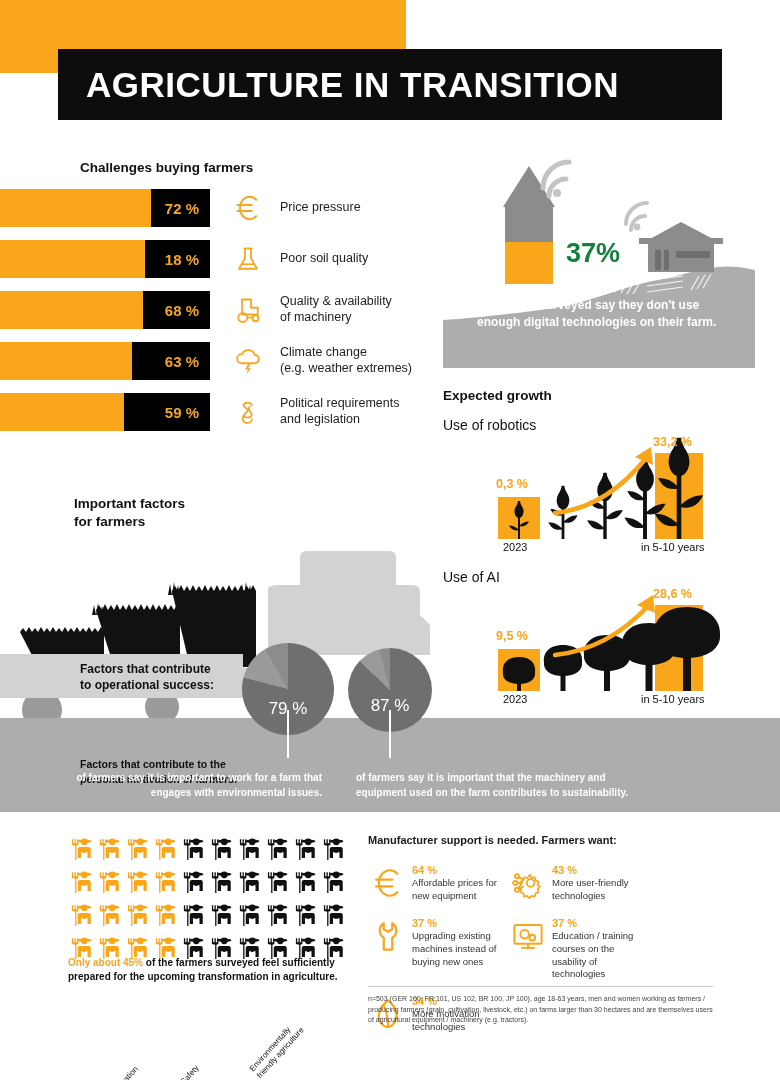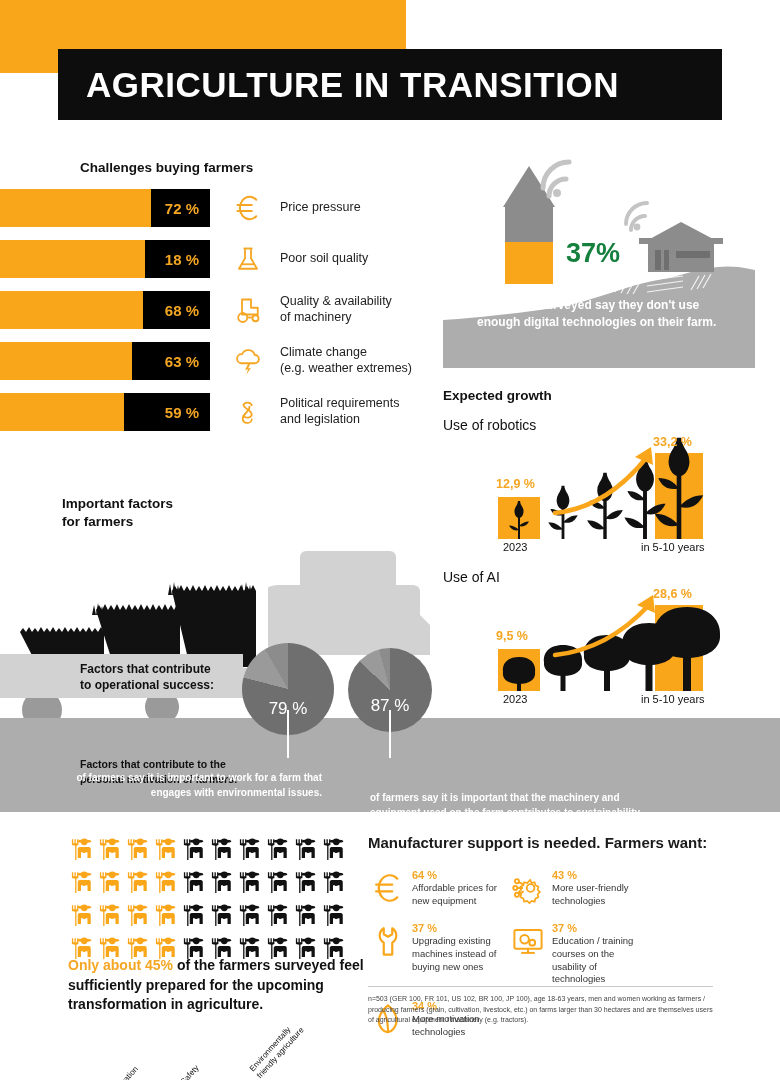--- a/index.html
+++ b/index.html
@@ -38,21 +38,21 @@
   
   #growth { position:absolute; left:443px; top:388px; width:334px; }
   #growth .title { margin-bottom:14px; }
   .g-sub { font-size:14px; color:#111; margin-bottom:2px; }
   .gchart { position:relative; height:118px; }
   .gval { position:absolute; color:#F5A623; font-size:12.5px; font-weight:bold; }
   .gaxis { position:absolute; font-size:11px; color:#111; }
 
   
   #factors { position:absolute; left:0; top:495px; width:470px; height:240px; }
-  #factors .title { position:absolute; left:62px; top:0; line-height:1.3; }
+  #factors .title { position:absolute; left:74px; top:0; line-height:1.3; }
   .podium { position:absolute; }
   .plab { position:absolute; font-size:8px; color:#111; transform:rotate(-48deg);
           transform-origin:left bottom; white-space:nowrap; line-height:1.2; }
 
   .callout { position:absolute; background:#d2d2d2; }
   .callout-txt { position:absolute; font-size:12px; font-weight:bold; color:#111; line-height:1.35; }
 
   
   #band { position:absolute; left:0; top:718px; width:780px; height:94px; background:#adadad; }
   .band-h { position:absolute; color:#111; font-size:10.5px; font-weight:bold; line-height:1.4; }
@@ -60,27 +60,27 @@
 
   
   .pie { position:absolute; border-radius:50%; }
   .pie .lbl { position:absolute; width:100%; text-align:center; bottom:16px; color:#fff;
               font-size:17px; font-weight:normal; }
   .leader { position:absolute; width:2px; background:#fff; }
 
   
   #people { position:absolute; left:68px; top:836px; width:290px; }
   .prow { display:flex; gap:2px; margin-bottom:3px; }
-  .ptxt { position:absolute; left:0; top:120px; width:300px; font-size:14px; font-weight:bold;
+  .ptxt { position:absolute; left:0; top:120px; width:300px; font-size:10px; font-weight:bold;
           line-height:1.4; color:#111; }
   .ptxt .o { color:#F5A623; }
 
   
   #mfr { position:absolute; left:368px; top:834px; width:400px; }
-  #mfr .title { font-size:15px; font-weight:bold; margin-bottom:18px; }
+  #mfr .title { font-size:11px; font-weight:bold; margin-bottom:18px; }
   .mgrid { display:flex; flex-wrap:wrap; }
   .mitem { display:flex; align-items:flex-start; width:140px; margin-bottom:14px; }
   .mico { width:40px; flex:none; display:flex; justify-content:center; padding-top:2px; }
   .mtxtwrap { padding-left:4px; }
   .mpct { color:#F5A623; font-size:11px; font-weight:bold; line-height:1.2; }
   .mdesc{ font-size:9.5px; color:#333; line-height:1.35; }
   .foot { position:absolute; left:0; top:152px; width:345px; border-top:1px solid #c9c9c9;
           padding-top:7px; font-size:7px; color:#444; line-height:1.5; }
 </style>
 </head>
@@ -248,21 +248,21 @@
           <path d="M0 0 L0 -56 M0 -56 c-7 -2 -9 -12 -5 -19 c4 -6 5 -9 5 -13 c0 4 1 7 5 13 c4 7 2 17 -5 19 Z" stroke="#111" stroke-width="4" fill="#111"></path>
           <path d="M0 -12 c-11 3 -17 -2 -21 -10 c9 0 15 4 21 10 Z"></path>
           <path d="M0 -28 c11 3 17 -2 21 -10 c-9 0 -15 4 -21 10 Z"></path>
           <path d="M0 -44 c-10 2 -15 -2 -18 -9 c8 0 13 3 18 9 Z"></path>
         </g>
       </g>
 
       <path d="M112 78 C150 74 180 52 204 22" stroke="#FAA61A" stroke-width="4.5" fill="none" stroke-linecap="round"></path>
       <polygon points="208,12 210,30 192,22" fill="#FAA61A"></polygon>
     </svg>
-    <div class="gval" style="left:53px; top:42px;">12,9 %</div>
+    <div class="gval" style="left:53px; top:42px;">0,3 %</div>
     <div class="gval" style="left:210px; top:0px;">33,2 %</div>
     <div class="gaxis" style="left:60px; top:106px;">2023</div>
     <div class="gaxis" style="left:198px; top:106px;">in 5-10 years</div>
   </div>
 
   <div class="g-sub" style="margin-top:16px;">Use of AI</div>
   <div class="gchart">
     <svg width="334" height="118" style="position:absolute;left:0;top:0">
       <rect x="55" y="62" width="42" height="42" fill="#FAA61A"></rect>
       <rect x="212" y="18" width="48" height="86" fill="#FAA61A"></rect>
@@ -332,21 +332,21 @@
   <div class="plab" style="left:262px; top:566px;">Environmentally<br>friendly agriculture</div>
 </div>
 
 <div class="callout" style="left:0; top:654px; width:243px; height:44px;"></div>
 <div class="callout" style="left:238px; top:668px; width:22px; height:14px;"></div>
 <div class="callout-txt" style="left:80px; top:661px; width:170px;">Factors that contribute<br>to operational success:</div>
 
 <div id="band"></div>
 <div class="band-h" style="left:80px; top:757px; width:220px;">Factors that contribute to the<br>personal motivation of farmers:</div>
 <div class="band-t" style="left:52px; top:770px; width:270px; text-align:right;">of farmers say it is important to work for a farm that engages with environmental issues.</div>
-<div class="band-t" style="left:370px; top:770px; width:290px;margin-top:20px;">of farmers say it is important that the machinery and equipment used on the farm contributes to sustainability.</div>
+<div class="band-t" style="left:356px; top:770px; width:290px;">of farmers say it is important that the machinery and equipment used on the farm contributes to sustainability.</div>
 
 <div class="pie" style="left:242px; top:643px; width:92px; height:92px;
      background:conic-gradient(from 0deg,#6f6f6f 0deg 284.4deg,#9a9a9a 284.4deg 330deg,#8c8c8c 330deg 360deg);">
   <span class="lbl">79 %</span>
 </div>
 <div class="leader" style="left:287px; top:710px; height:48px;"></div>
 
 <div class="pie" style="left:348px; top:648px; width:84px; height:84px;
      background:conic-gradient(from 0deg,#6f6f6f 0deg 313.2deg,#9a9a9a 313.2deg 345deg,#8c8c8c 345deg 360deg);">
   <span class="lbl">87 %</span>

